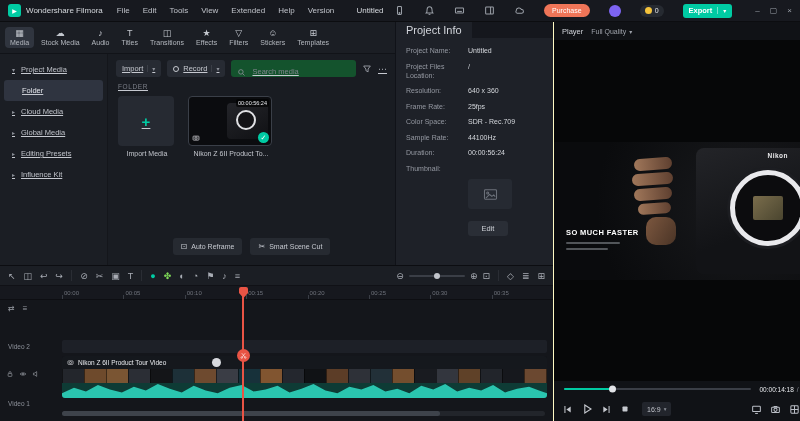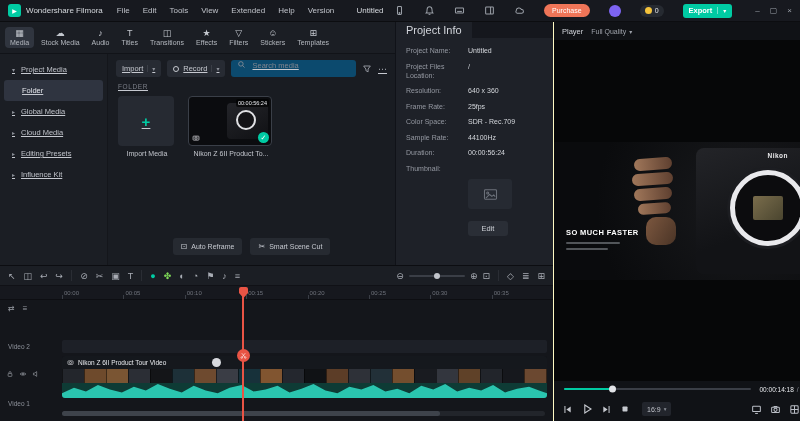--- a/index.html
+++ b/index.html
@@ -37,21 +37,21 @@
   .left-body{flex:1;display:flex;min-height:0;text-decoration:underline;}
   .sidebar{width:108px;background:#1b1e24;border-right:1px solid #14161b;padding-top:5px;flex:0 0 auto;}
   .side-item{height:21px;display:flex;align-items:center;padding:0 8px;margin:0 4px;border-radius:3px;font-size:7.5px;color:#bfc2c9;white-space:nowrap;}
   .side-item .chev{width:9px;font-size:6px;color:#8a8e96;}
   .side-item.active{background:#2f3440;color:#e3e5ea;padding-left:18px;}
   .media-content{flex:1;background:#191c22;display:flex;flex-direction:column;position:relative;}
   .media-toolbar{display:flex;align-items:center;gap:6px;padding:6px 8px;}
   .dbtn{height:17px;background:#272b33;border:none;border-radius:3px;color:#c6c9d0;font-size:7.5px;display:flex;align-items:center;gap:4px;padding:0 6px;}
   .dbtn .caret{font-size:6px;color:#8a8e96;border-left:1px solid #3a3e46;padding-left:4px;}
   .rec-dot{width:6px;height:6px;border-radius:50%;border:1.5px solid #c6c9cf;}
-  .search{flex:1;height:17px;background:#0c4a6e;border-radius:3px;display:flex;align-items:flex-start;gap:4px;padding:0 6px;}
+  .search{flex:1;height:17px;background:#14532d;border-radius:3px;display:flex;align-items:flex-end;gap:4px;padding:0 6px;}
   .search svg{stroke:#8a8e96;fill:none;stroke-width:1.1;}
   .search input{background:transparent;border:none;outline:none;color:#c6c9d0;font-size:7.5px;width:100%;}
   .search input::placeholder{color:#81858e;}
   .mt-ic svg{stroke:#9a9ea6;fill:none;stroke-width:1.1;}
   .more-dots{font-size:9px;color:#9a9ea6;}
   .folder-label{font-size:6.5px;letter-spacing:.6px;color:#7b7f88;padding:0 10px 4px;}
   .tiles{display:flex;gap:12px;padding:2px 10px;}
   .tile{height:50px;border-radius:4px;position:relative;}
   .import-tile{width:56px;background:#262a32;display:flex;align-items:center;justify-content:center;}
   .plus{color:var(--accent,#00cba3);font-size:15px;font-weight:bold;}
@@ -272,25 +272,25 @@
       <div class="sidebar">
         <div class="side-item">
             <span class="chev">▾</span>
             <span>Project Media</span>
           </div>
         <div class="side-item active">
             <span>Folder</span>
           </div>
         <div class="side-item">
             <span class="chev">▸</span>
-            <span>Global Media</span>
+            <span>Cloud Media</span>
           </div>
         <div class="side-item">
             <span class="chev">▸</span>
-            <span>Cloud Media</span>
+            <span>Global Media</span>
           </div>
         <div class="side-item">
             <span class="chev">▸</span>
             <span>Editing Presets</span>
           </div>
         <div class="side-item">
             <span class="chev">▸</span>
             <span>Influence Kit</span>
           </div>
       </div>

